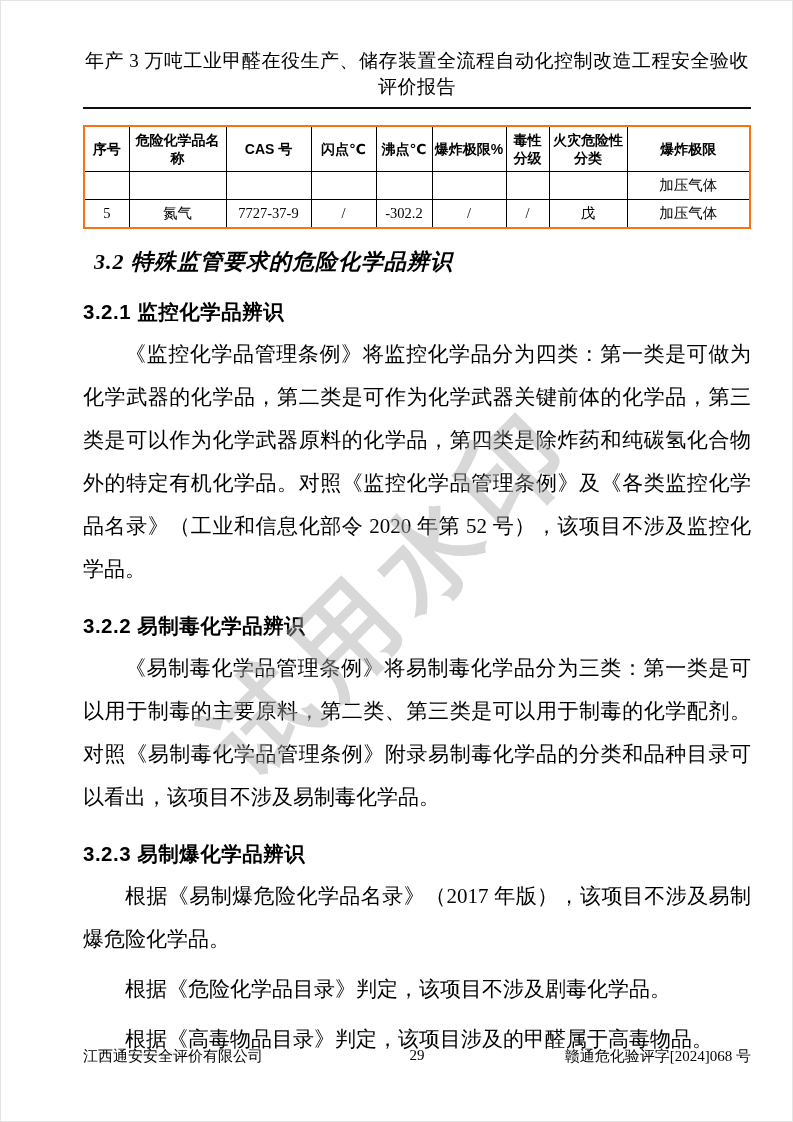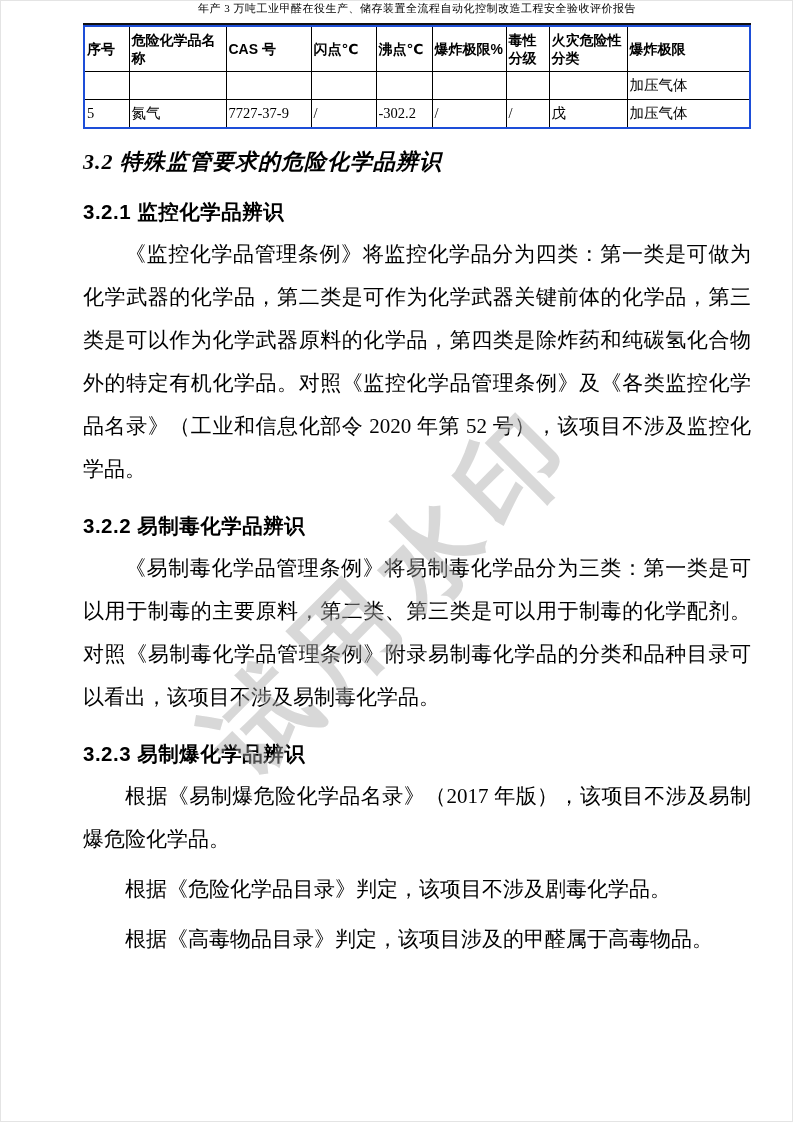--- a/index.html
+++ b/index.html
@@ -10,43 +10,43 @@
     font-family:"Liberation Serif","DejaVu Serif",serif;
     color:#000;
     overflow:hidden;
     box-sizing:border-box;
     border:1px solid #e4e4e4;
   }
   .content { position:absolute; left:82px; top:0; width:668px; }
 
   
   .doc-header {
-    padding-bottom:7px;
+    padding-top:47px; padding-bottom:7px;
     text-align:center;
-    font-size:11px; letter-spacing:0.5px;
+    font-size:19px; letter-spacing:0.5px;
     border-bottom:2px solid #111;
   }
 
   
   table.hazard {
-    width:100%; margin-top:0;
+    width:100%; margin-top:16px;
     border-collapse:collapse; table-layout:fixed;
-    border:2px solid #1d4ed8;
-    text-align:left;
+    border:2px solid #f97316;
+    text-align:center;
   }
   table.hazard th, table.hazard td { border:1px solid #000; padding:2px 2px; overflow:hidden; }
   table.hazard th {
     font-family:"Liberation Sans","DejaVu Sans",sans-serif;
     font-weight:bold; font-size:14px; line-height:1.3; height:40px;
   }
   table.hazard td { font-size:14.5px; height:23px; line-height:1.2; }
 
   
   h2.sec {
-    margin:18px 0 0; font-size:22px; font-weight:bold; font-style:italic;
+    margin:18px 11px 0; font-size:22px; font-weight:bold; font-style:italic;
     font-family:"Liberation Serif","DejaVu Serif",serif; letter-spacing:1px;
   }
   h3.sub {
     margin:21px 0 0; font-size:20.5px; font-weight:bold; font-style:normal;
     font-family:"Liberation Sans","DejaVu Sans",sans-serif; letter-spacing:0.5px;
   }
   p.body {
     margin:7px 0 0; font-size:21px; line-height:43px;
     text-indent:2em; text-align:justify; text-justify:inter-ideograph;
   }
@@ -143,14 +143,19 @@
 
     <h3 class="sub">3.2.3 易制爆化学品辨识</h3>
     <p class="body">根据《易制爆危险化学品名录》（2017 年版），该项目不涉及易制爆危险化学品。</p>
 
     <p class="body">根据《危险化学品目录》判定，该项目不涉及剧毒化学品。</p>
 
     <p class="body">根据《高毒物品目录》判定，该项目涉及的甲醛属于高毒物品。</p>
 
   </div>
 
+  <div class="doc-footer">
+    <span class="f-left">江西通安安全评价有限公司</span>
+    <span class="f-center">29</span>
+    <span class="f-right">赣通危化验评字[2024]068 号</span>
+  </div>
 
 </div>
 
 </body></html>

